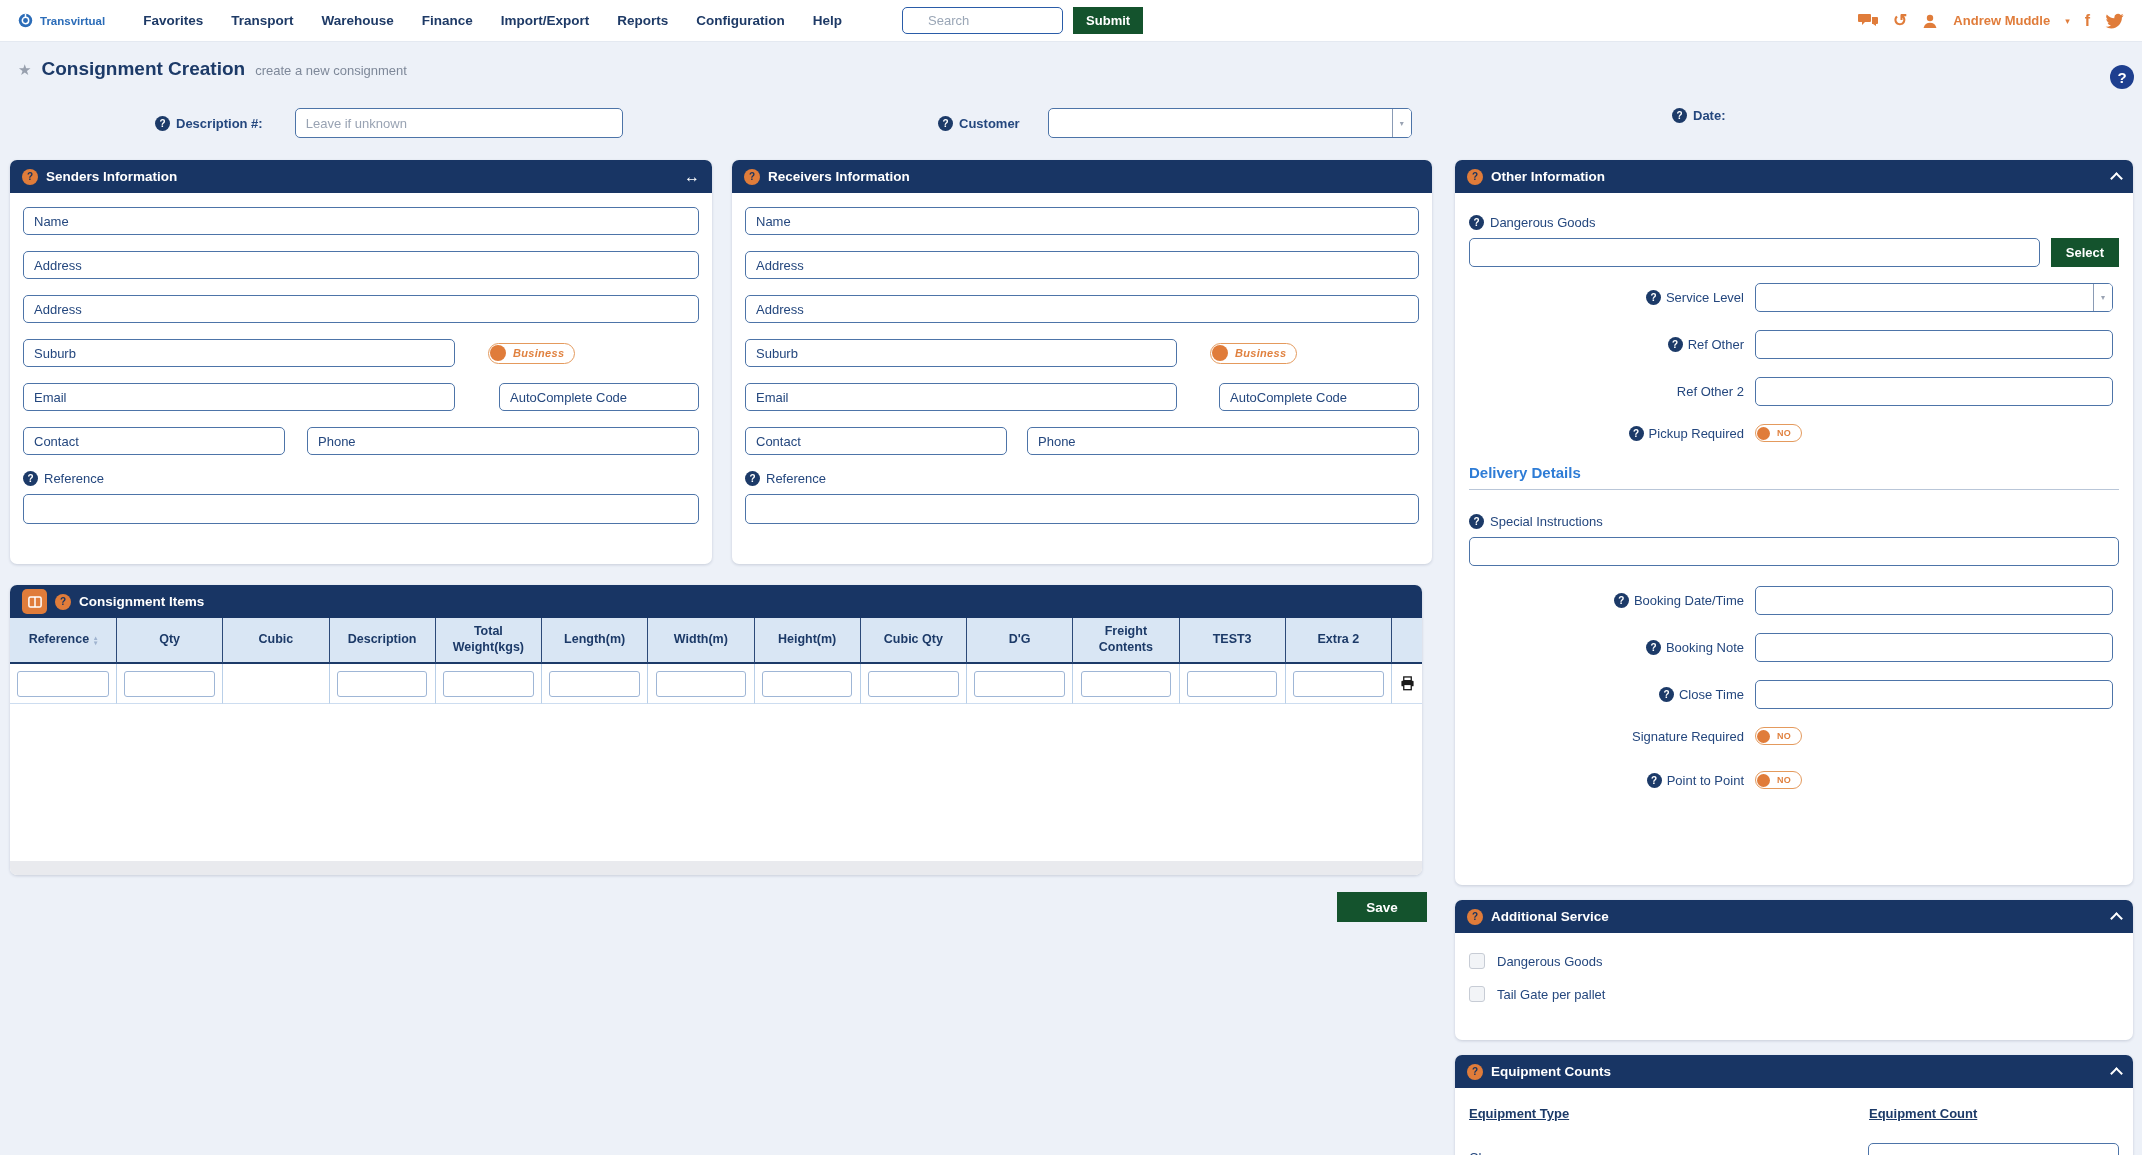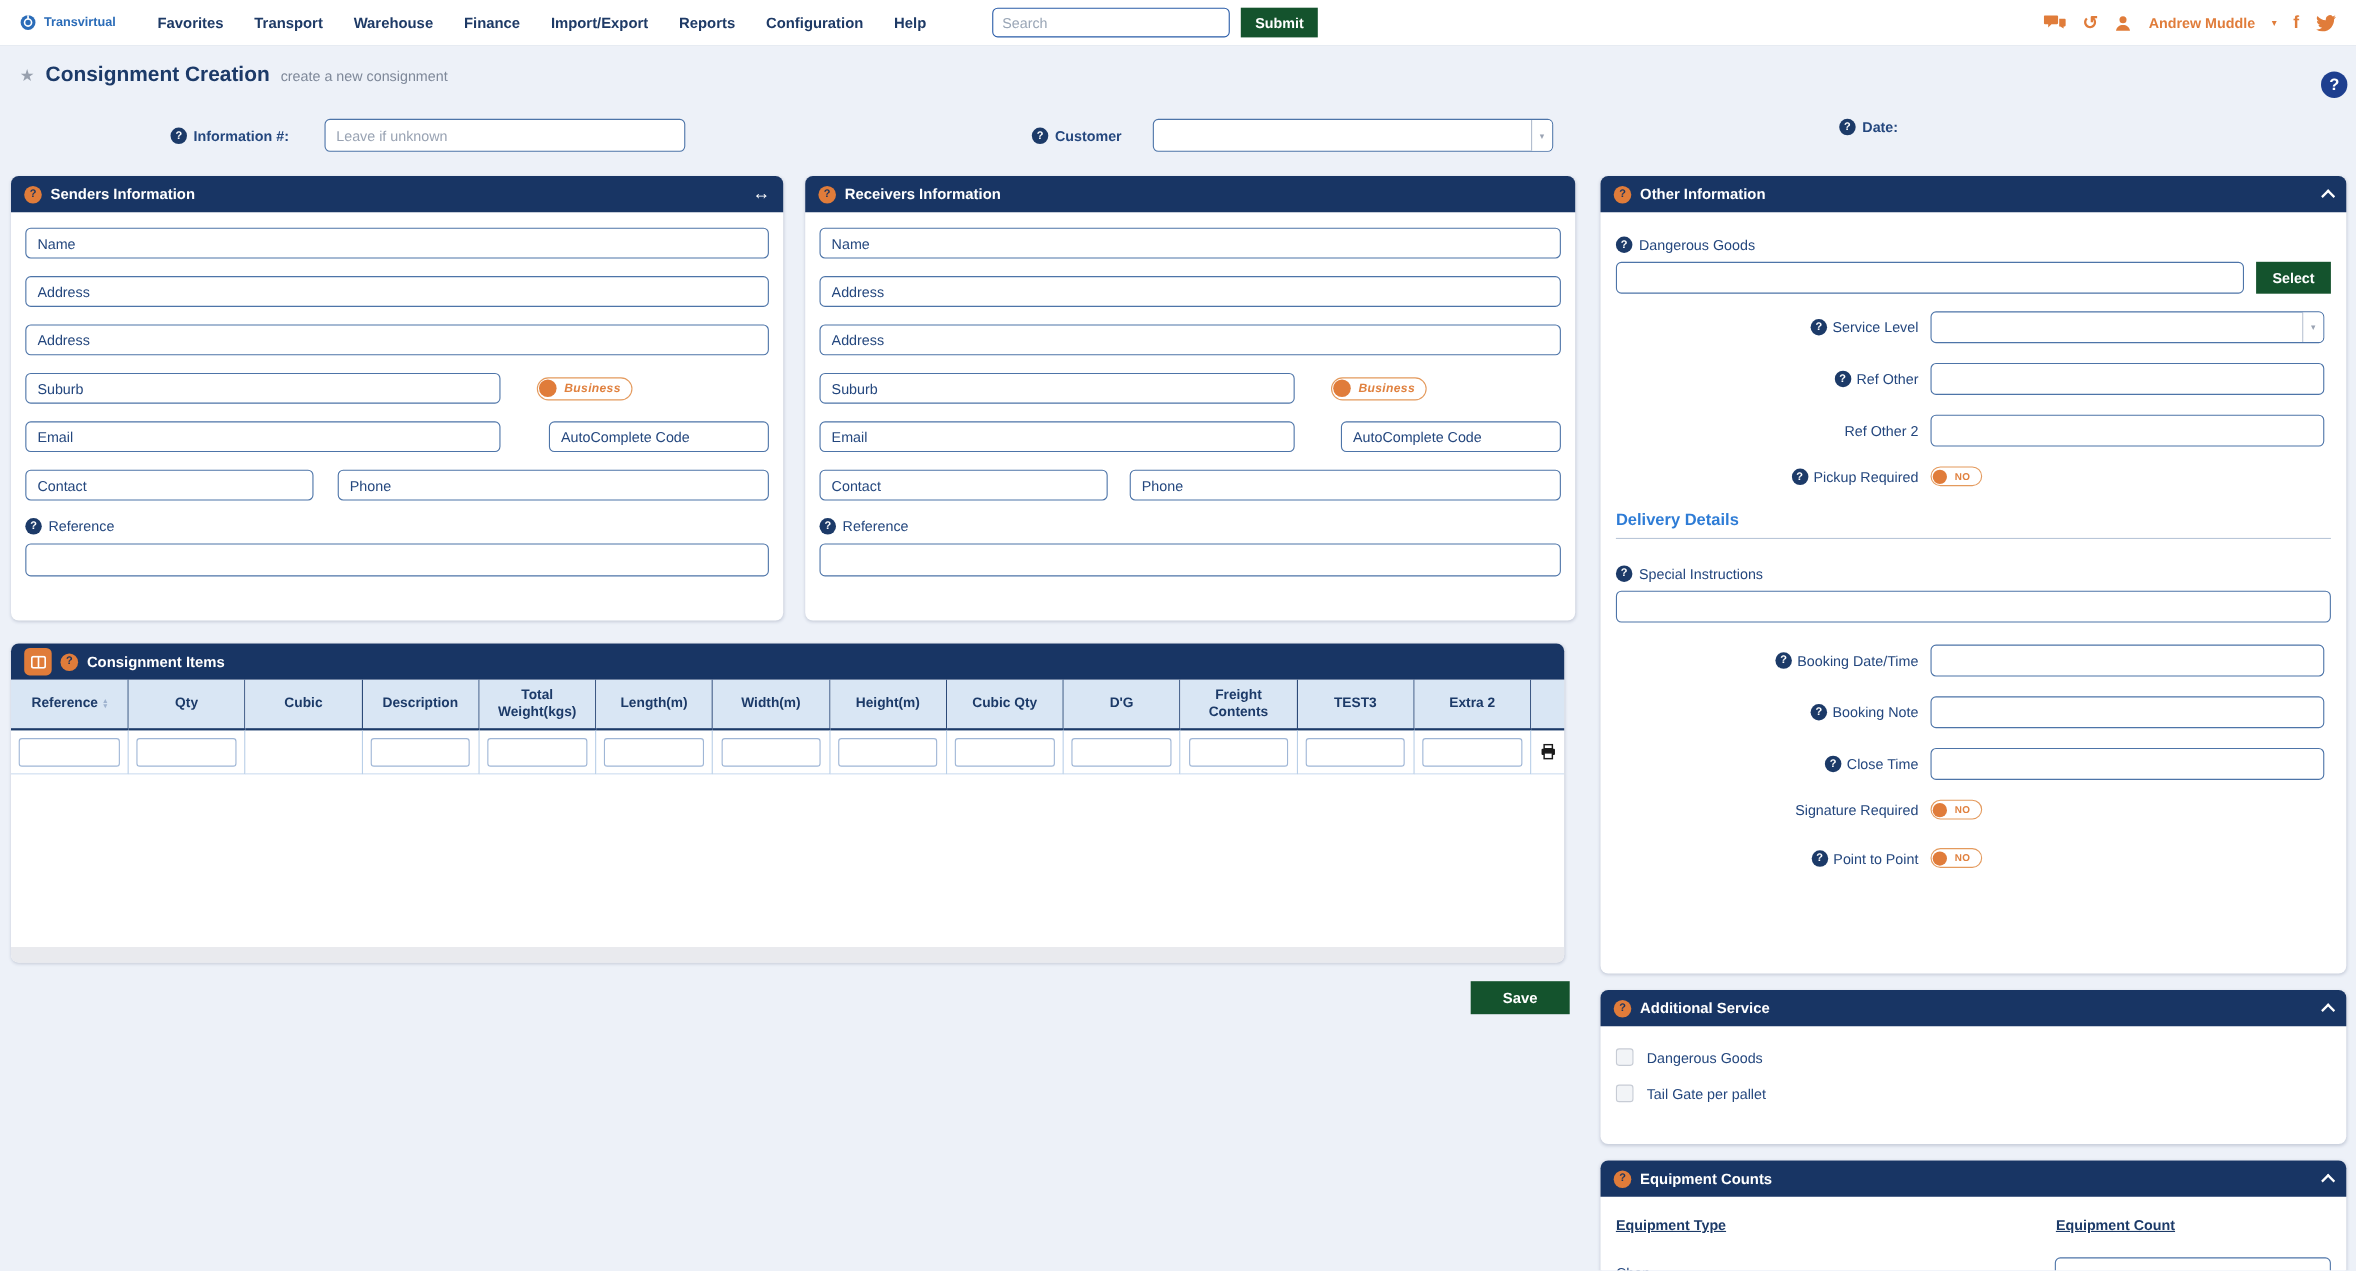--- a/index.html
+++ b/index.html
@@ -5,21 +5,21 @@
   * { margin:0; padding:0; box-sizing:border-box; }
   body { font-family:"Liberation Sans", sans-serif; background:#edf1f8; }
   .canvas { position:relative; width:2142px; height:1155px; background:#edf1f8; overflow:hidden; }
 
   
   .topbar { position:absolute; top:0; left:0; width:2142px; height:42px; background:#fff;
             border-bottom:1px solid #e4e9f1; display:flex; align-items:center; padding:0 18px; }
   .logo { display:flex; align-items:center; gap:7px; margin-right:38px; }
   .logo-text { color:#2b6cb8; font-size:11.5px; font-weight:700; }
   .nav-item { color:#1e3a66; font-size:13.5px; font-weight:600; margin-right:28px; cursor:pointer; white-space:nowrap; }
-  .search-input { width:216px; height:27px; border:1.5px solid #2a5ca8; border-radius:5px; padding:0 8px;
+  .search-input { width:161px; height:27px; border:1.5px solid #2a5ca8; border-radius:5px; padding:0 25px;
                   font-size:13px; color:#1c3a68; margin-left:32px; }
   .search-input::placeholder { color:#9aa6b6; opacity:1; }
   .btn-orange { background:#14532d; color:#fff; border:none; border-radius:0; font-size:13px; font-weight:600;
                 height:27px; padding:0 13px; cursor:pointer; }
   .top-right { margin-left:auto; display:flex; align-items:center; gap:15px; color:#e07c3a; }
   .top-right .uname { font-size:13px; font-weight:600; color:#e07c3a; }
   .hist-glyph { font-size:17px; font-weight:700; line-height:1; }
   .caret { font-size:9px; color:#e07c3a; }
   .fb-f { font-size:16px; font-weight:800; }
 
@@ -151,21 +151,21 @@
 
   <div class="title-row">
     <span class="star">★</span>
     <span class="page-title">Consignment Creation</span>
     <span class="page-sub">create a new consignment</span>
   </div>
   <div class="help-circle">?</div>
 
   <div style="position:absolute; top:108px; left:155px; display:flex; align-items:center; gap:6px;">
     <span class="q">?</span>
-    <span class="lbl" style="font-weight:600;">Information #:</span>
+    <span class="lbl" style="font-weight:600;">Description #:</span>
     <input class="fld ph-grey" style="width: 328px; height: 30px; margin-left: 26px;" placeholder="Leave if unknown">
   </div>
   <div style="position:absolute; top:108px; left:938px; display:flex; align-items:center; gap:6px;">
     <span class="q">?</span>
     <span class="lbl" style="font-weight:600;">Customer</span>
     <div class="combo" style="width:364px; margin-left:22px;">
       <input class="fld" style="height: 30px;">
       <span class="combo-btn">▾</span>
     </div>
   </div>

